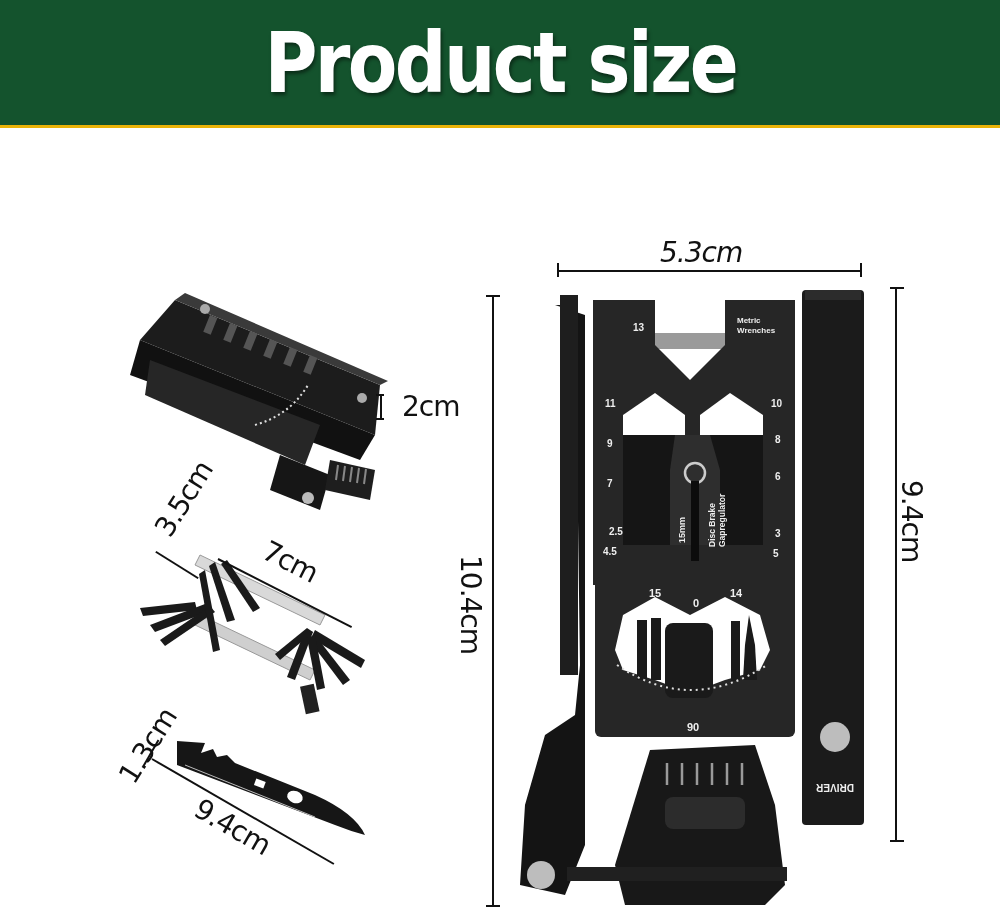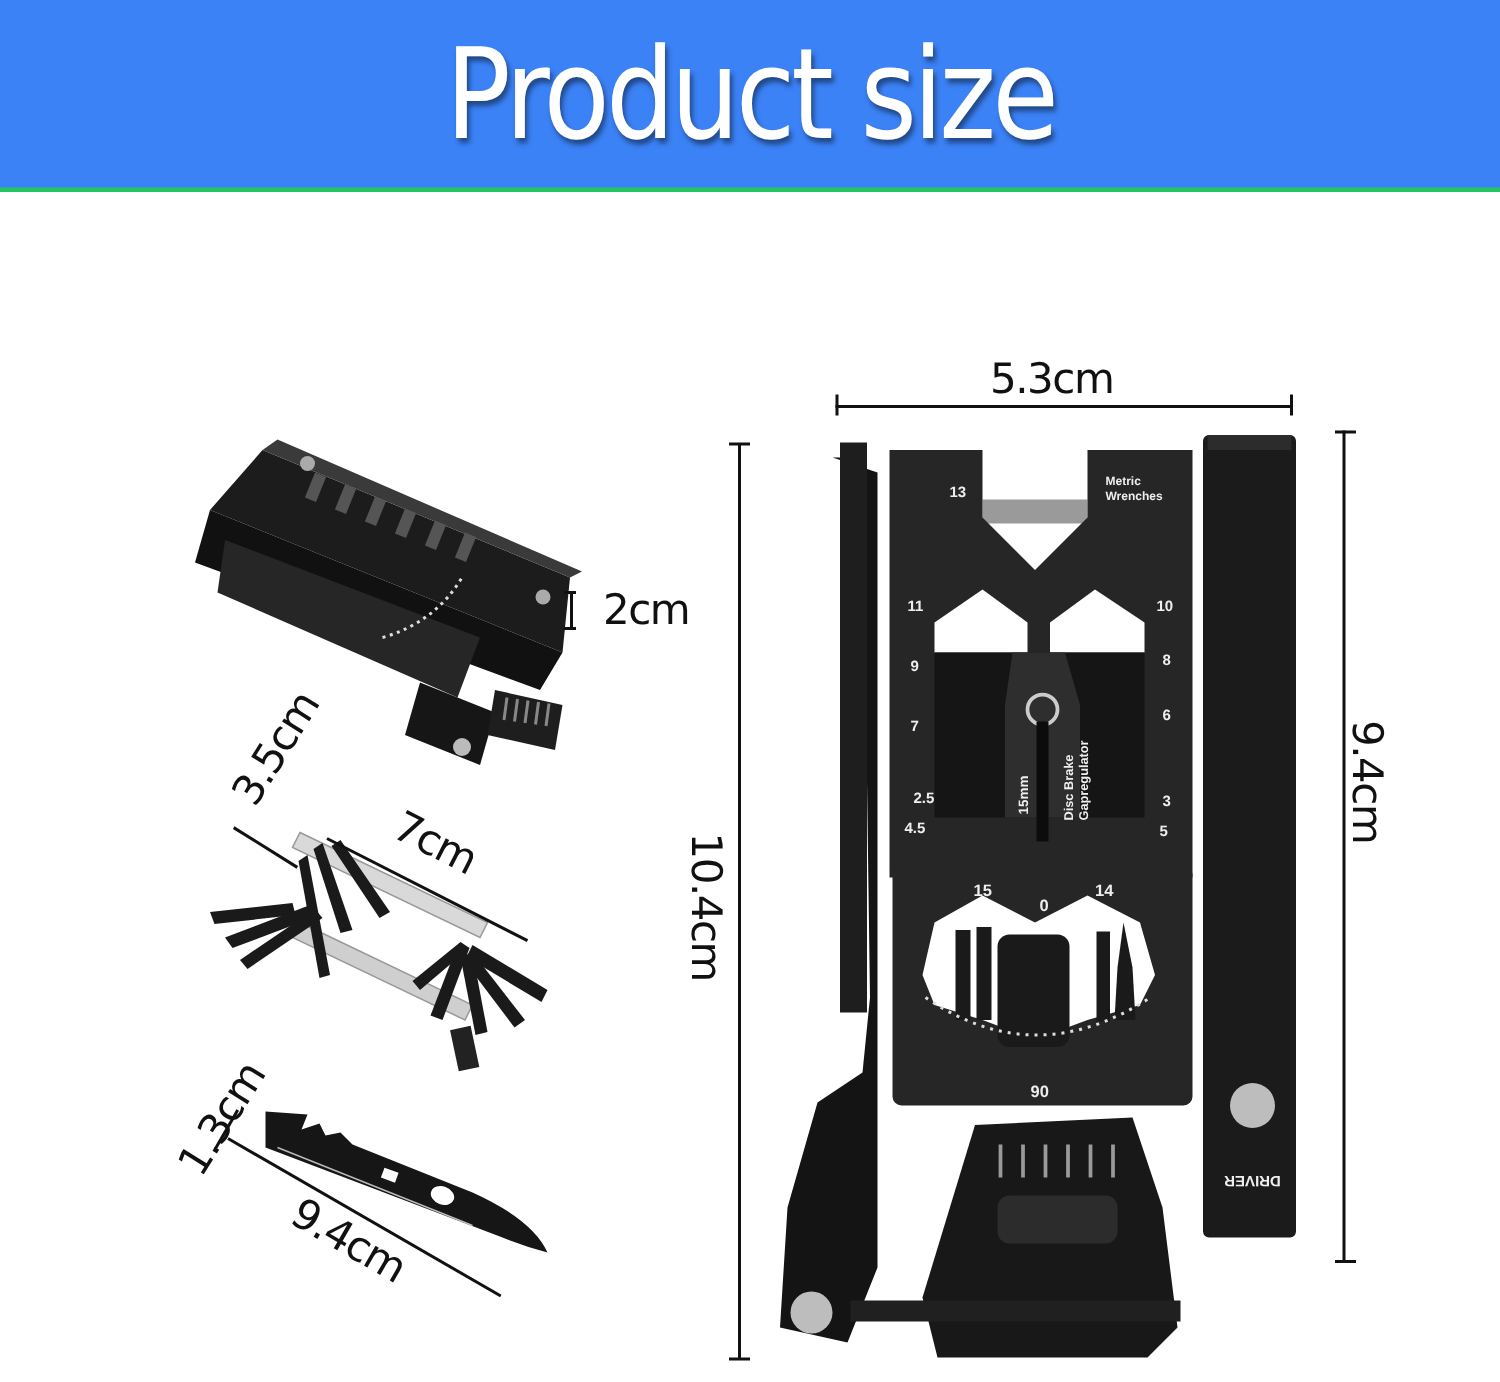--- a/index.html
+++ b/index.html
@@ -1,23 +1,23 @@
 <!DOCTYPE html>
 <html><head>
   <meta charset="utf-8">
   <style>
     * { box-sizing: border-box; margin: 0; padding: 0; }
     html, body { width: 1000px; height: 921px; background: #ffffff; overflow: hidden; }
     body { position: relative; font-family: "DejaVu Sans", sans-serif; }
 
     .banner {
       position: absolute; left: 0; top: 0; width: 1000px; height: 128px;
-      background: #3b82f6;
-      border-bottom: 3px solid #22c55e;
-      display: flex; align-items: center; justify-content: center;
+      background: #14532d;
+      border-bottom: 3px solid #eab308;
+      display: flex; align-items: center; justify-content: center; font-weight: bold;
     }
     .banner-title {
       color: #ffffff;
       font-family: "DejaVu Sans", sans-serif;
       font-size: 84px;
       letter-spacing: -3px;
       text-shadow: 2px 3px 4px rgba(0,0,0,0.45);
       transform: scaleX(0.86);
     }
 
@@ -117,21 +117,21 @@
   <ellipse cx="130" cy="62" rx="8" ry="6" fill="#fff" transform="rotate(20 130 62)"></ellipse>
 </svg>
 <div class="dim-line" style="left:150px; top:738px; width:2px; height:30px; transform:rotate(30deg); transform-origin:center;"></div>
 <div class="dim-label" style="left:112px; top:772px; transform:rotate(-58deg); transform-origin:left top;">1.3cm</div>
 <div class="dim-line" style="left:152px; top:758px; width:210px; height:2px; transform:rotate(30deg); transform-origin:left center;"></div>
 <div class="dim-label" style="left:205px; top:792px; transform:rotate(30deg); transform-origin:left top;">9.4cm</div>
 
 <div class="dim-line" style="left:557px; top:270px; width:305px; height:2px;"></div>
 <div class="dim-line" style="left:557px; top:263px; width:2px; height:14px;"></div>
 <div class="dim-line" style="left:860px; top:263px; width:2px; height:14px;"></div>
-<div class="dim-label" style="left:660px; top:236px;">5.3cm</div>
+<div class="dim-label" style="left:660px; top:236px;font-style:italic;">5.3cm</div>
 
 <div class="dim-line" style="left:492px; top:296px; width:2px; height:610px;"></div>
 <div class="dim-line" style="left:486px; top:295px; width:14px; height:2px;"></div>
 <div class="dim-line" style="left:486px; top:905px; width:14px; height:2px;"></div>
 <div class="dim-label" style="left:487px; top:555px; transform:rotate(90deg); transform-origin:left top;">10.4cm</div>
 
 <div class="dim-line" style="left:895px; top:287px; width:2px; height:555px;"></div>
 <div class="dim-line" style="left:890px; top:287px; width:14px; height:2px;"></div>
 <div class="dim-line" style="left:890px; top:840px; width:14px; height:2px;"></div>
 <div class="dim-label" style="left:928px; top:480px; transform:rotate(90deg); transform-origin:left top;">9.4cm</div>

